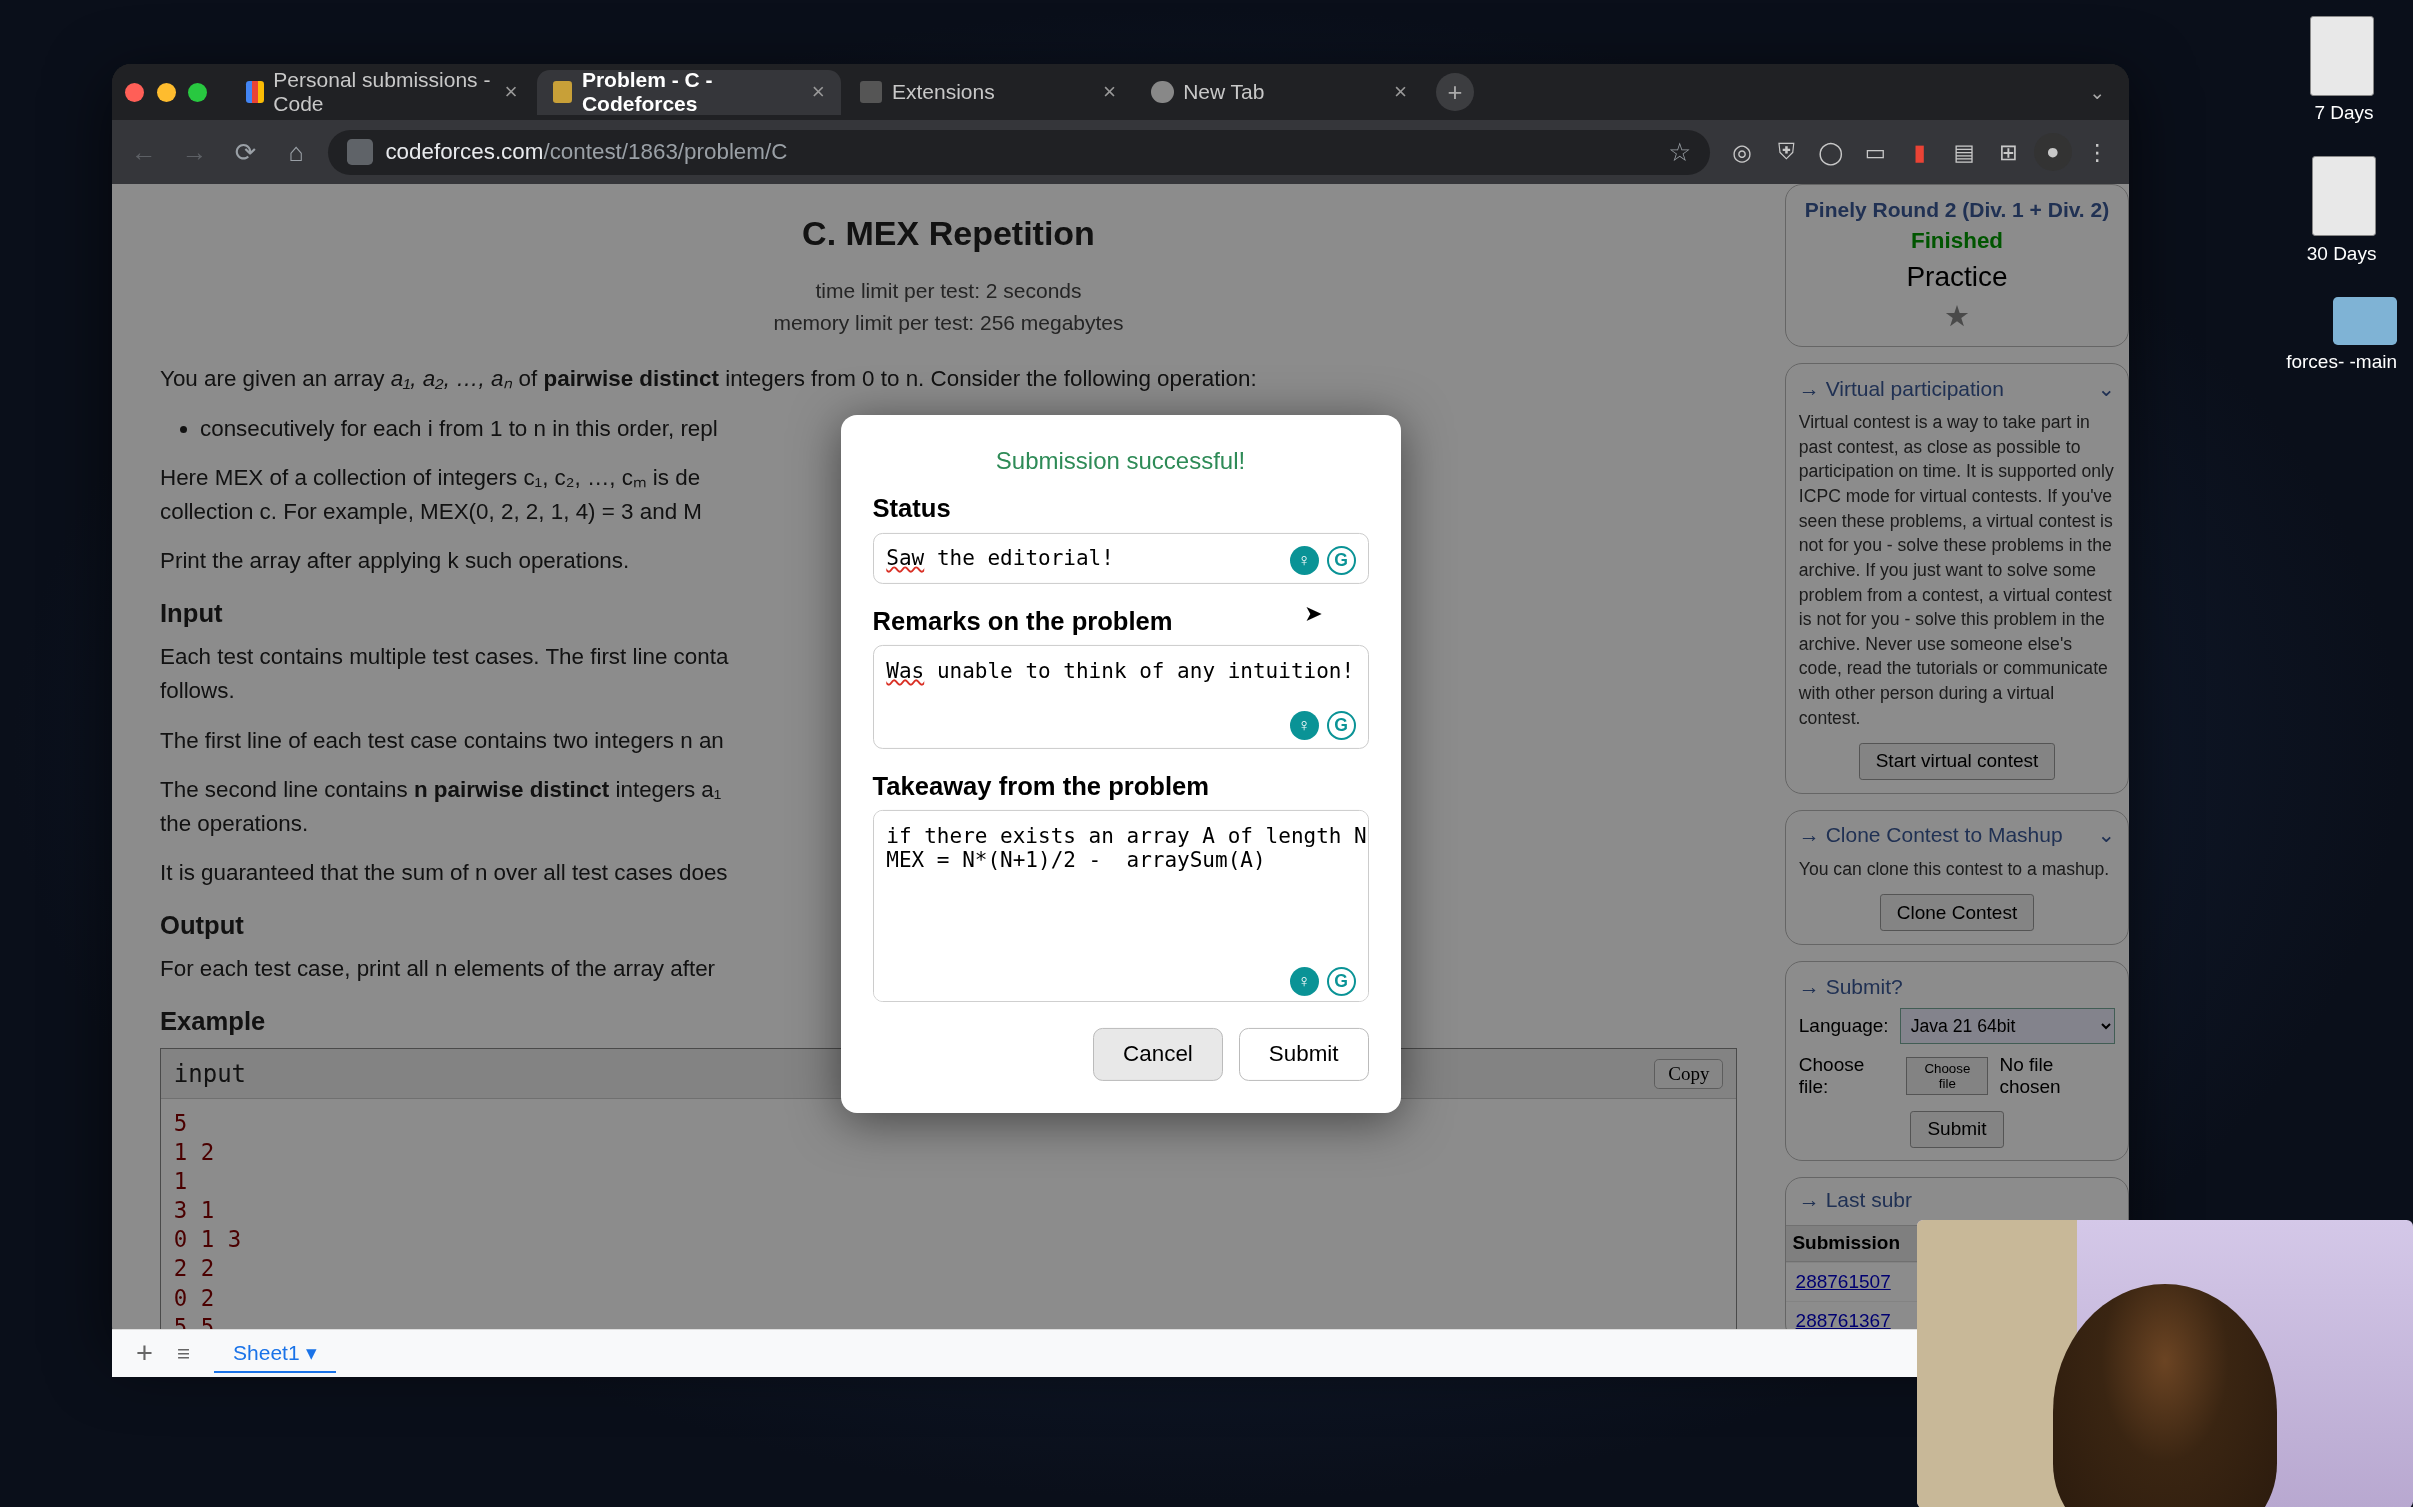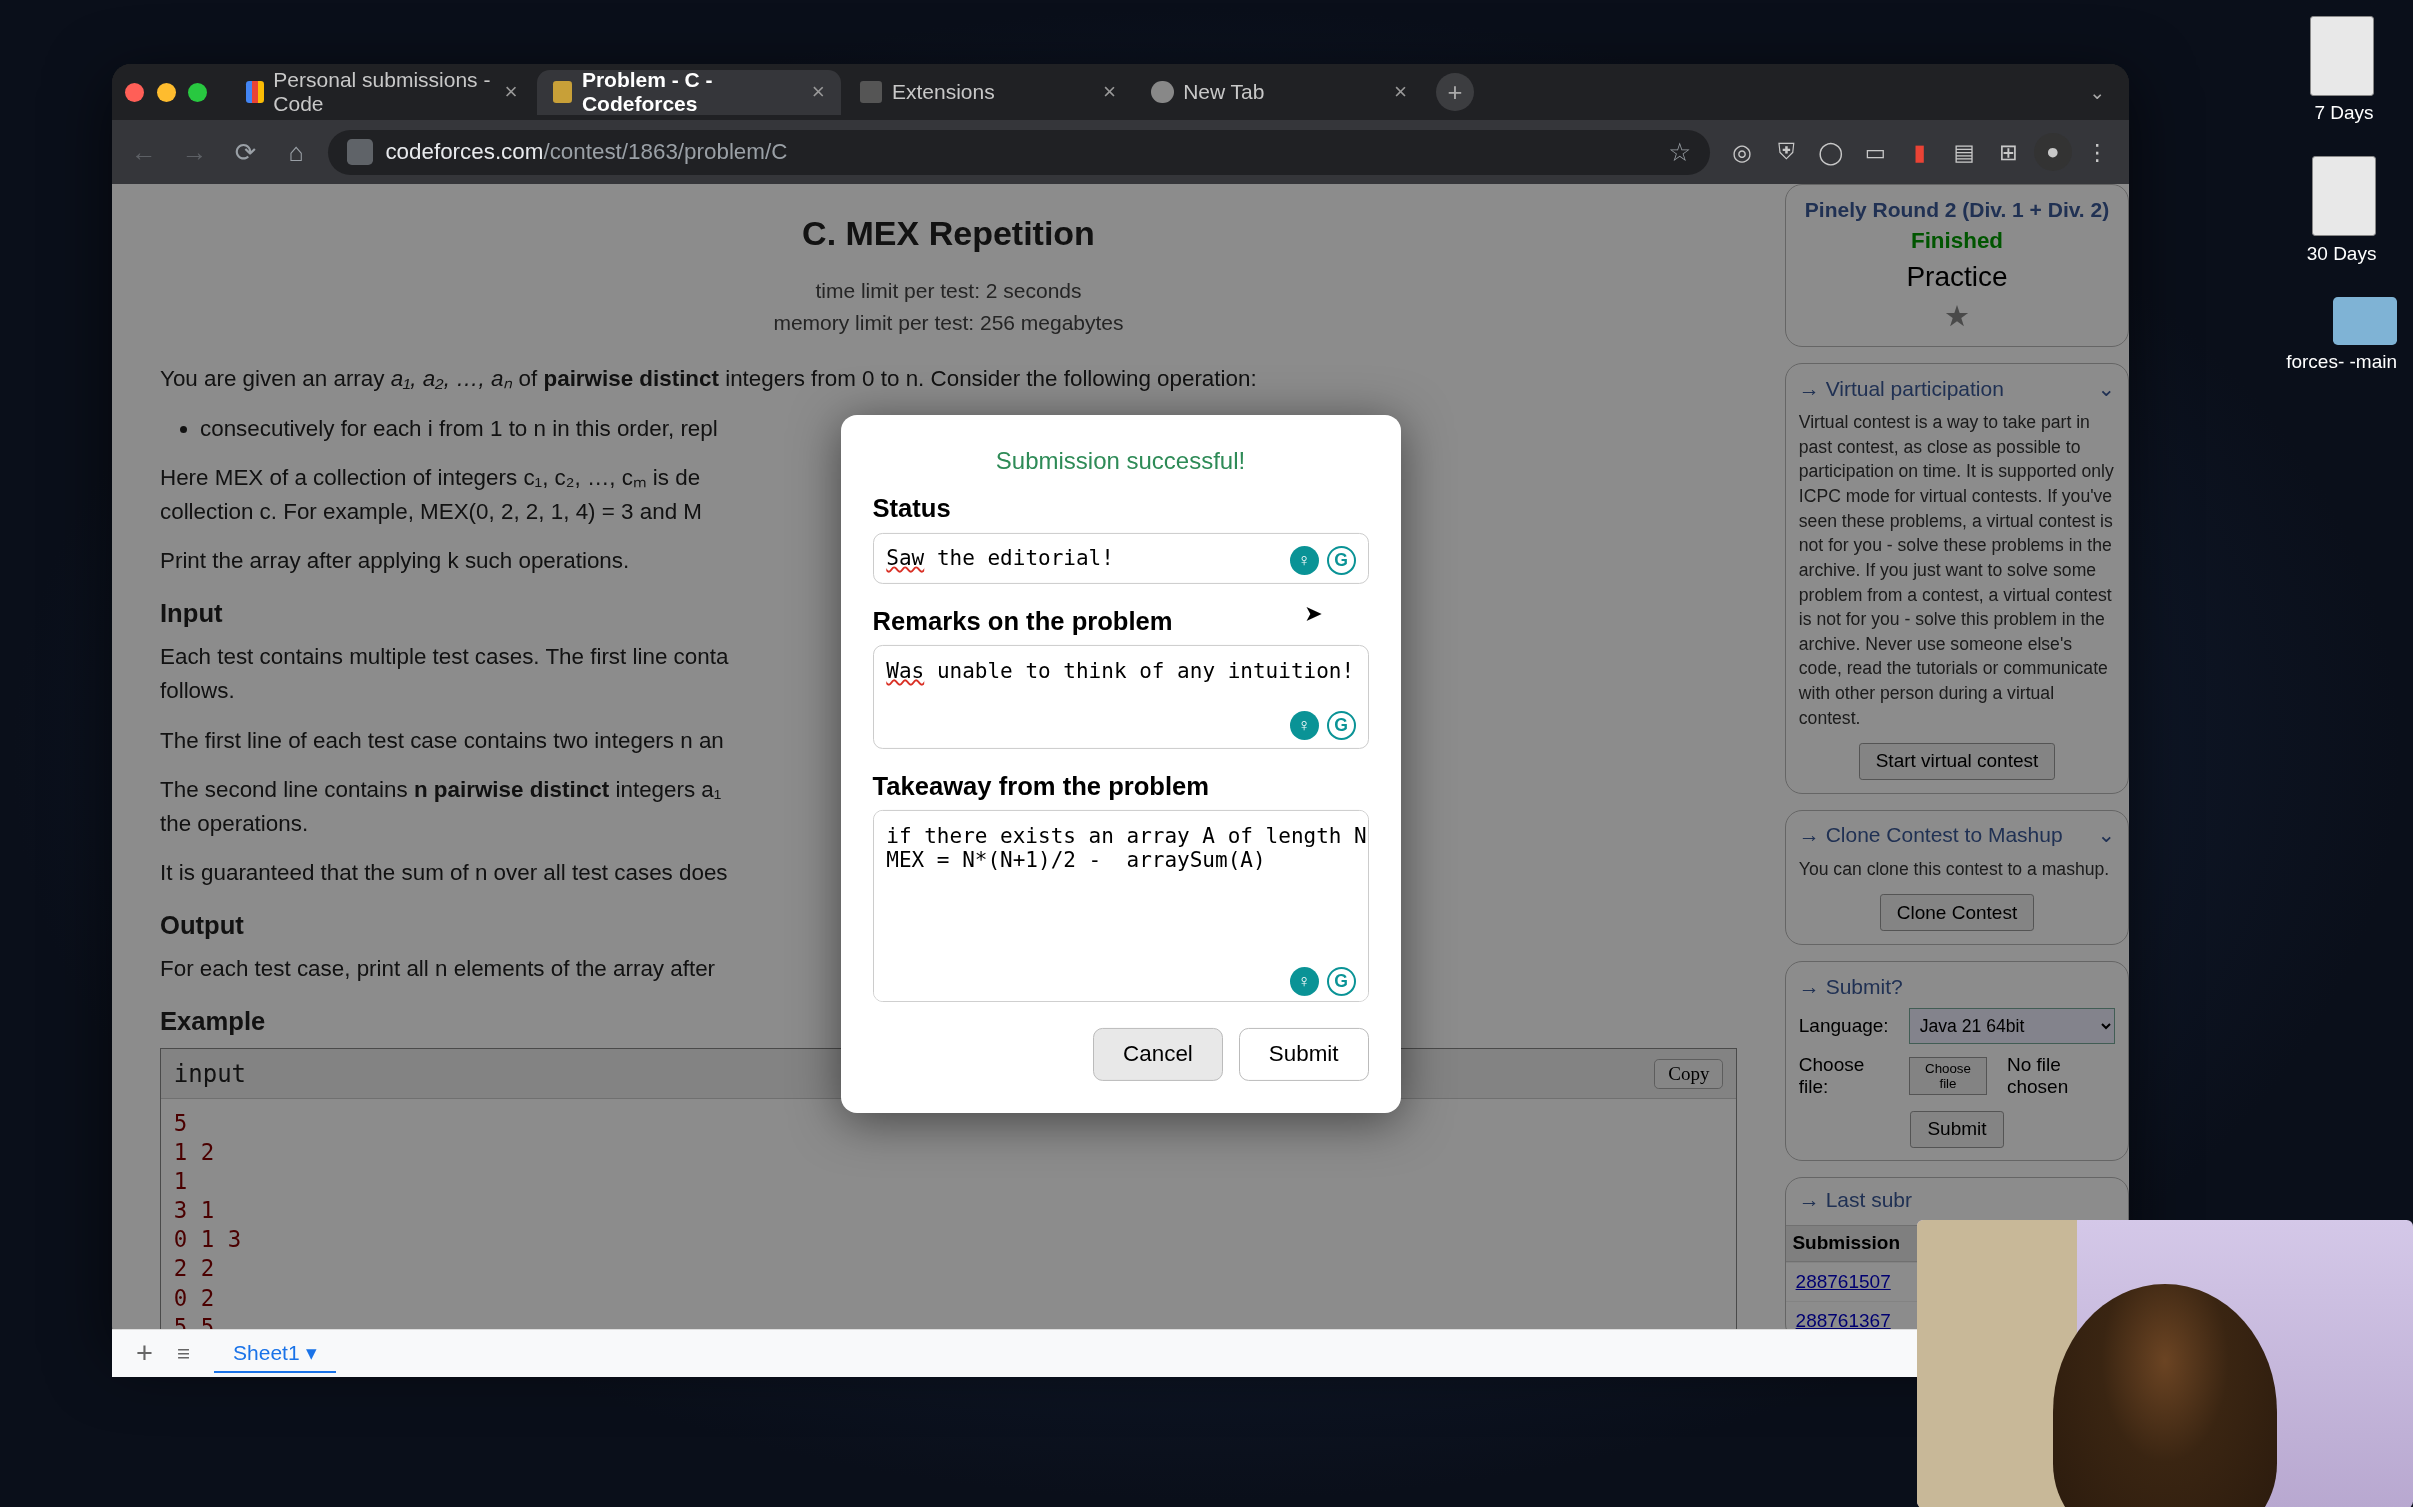--- a/index.html
+++ b/index.html
@@ -152,21 +152,21 @@
   color: #3b5998; font-size: 21px; margin-bottom: 9.6px;
   display: flex; align-items: center; justify-content: space-between;
 }
 .side-text { font-size: 17.6px; color: #333; line-height: 1.4; }
 .side-button {
   display: block; margin: 12.8px auto 0;
   padding: 6.4px 16px; background: #f0f0f0;
   border: 0.8px solid #999; border-radius: 3.2px;
   font-size: 19px;
 }
-.side-form-row { display: flex; align-items: center; gap: 20px; margin-bottom: 9.6px; font-size: 19px; }
+.side-form-row { display: flex; align-items: center; gap: 11px; margin-bottom: 9.6px; font-size: 19px; }
 .side-form-row select, .side-form-row input[type=file] { font-size: 17.6px; }
 .side-select { width: 252px; padding: 6px; border: 0.8px solid #7a9; background: #eef; }
 .table-header { background: #e8e8e8; font-weight: bold; padding: 6.4px; border-bottom: 0.8px solid #ccc; }
 .sub-link { color: #0000cc; text-decoration: underline; }
 .dim-overlay {
   position: absolute; inset: 0;
   background: rgba(0,0,0,0.45);
 }
 .modal {
   position: absolute;

